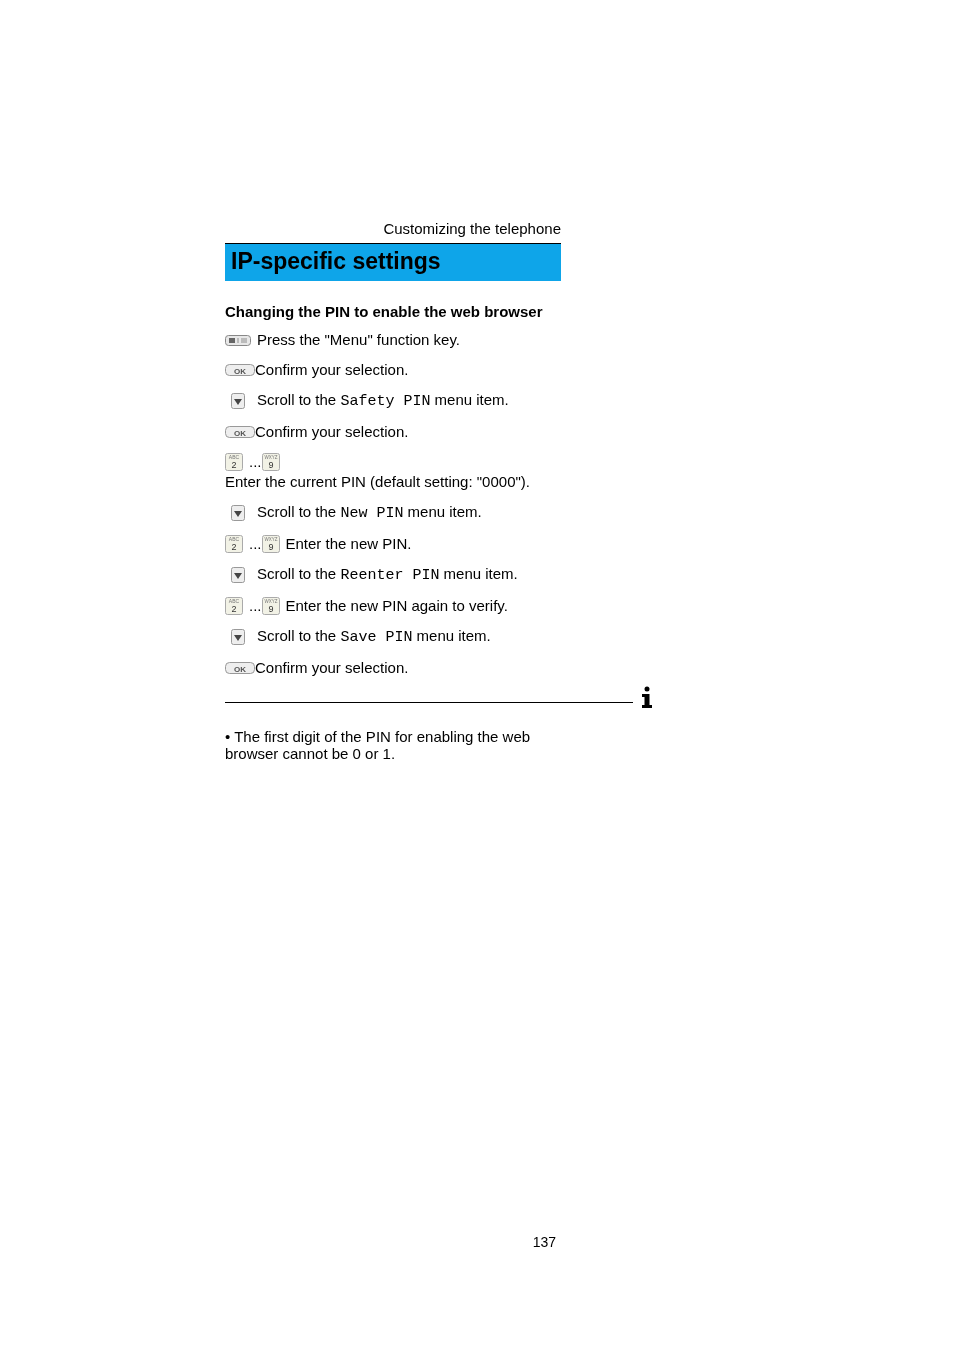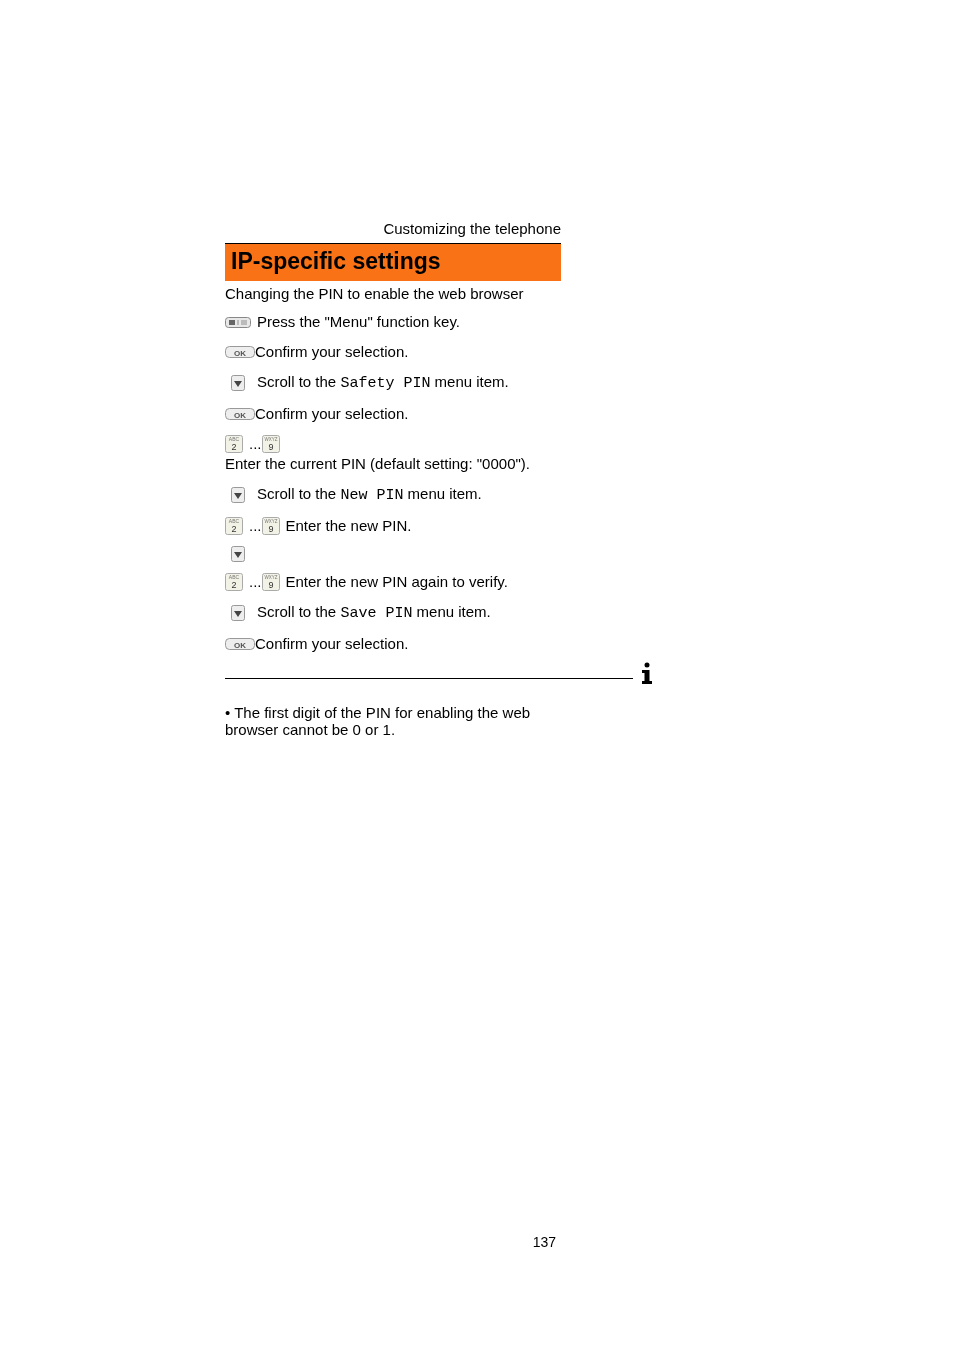--- a/index.html
+++ b/index.html
@@ -17,33 +17,33 @@
     height: 1350px;
     padding: 220px 225px 6px 225px;
     position: relative;
   }
   .header-line {
     font-size: 15px;
     text-align: right;
     margin-bottom: 6px;
   }
   .section-title-bar {
-    background: #f97316;
+    background: #0ea5e9;
     border-top: 1px solid #000;
     padding: 4px 6px 6px 6px;
-    margin-bottom: 4px;
+    margin-bottom: 22px;
   }
   .section-title-bar h1 {
     margin: 0;
     font-size: 23px;
     font-weight: bold;
   }
   .subheading {
     font-size: 15px;
-    font-weight: normal;
+    font-weight: bold;
     margin: 0 0 10px 0;
   }
   .step-line {
     font-size: 15px;
     margin: 0 0 10px 0;
     line-height: 20px;
     display: flex;
     align-items: center;
     flex-wrap: wrap;
   }
@@ -189,20 +189,23 @@
       <text x="9" y="15" text-anchor="middle" font-size="9" fill="#333">9</text>
     </svg>
     <span class="step-text"> Enter the new PIN.</span>
   </p>
 
   <p class="step-line">
     <svg class="icon" viewBox="0 0 14 16">
       <rect x="0.5" y="0.5" width="13" height="15" rx="2" fill="#eee" stroke="#999"></rect>
       <polygon points="7,12 3,6 11,6" fill="#444"></polygon>
     </svg>
+    <span class="step-text">
+      <span> Scroll to the </span><span class="mono">Reenter PIN</span><span> menu item.</span>
+    </span>
   </p>
 
   <p class="step-line">
     <svg class="key" viewBox="0 0 18 18">
       <rect x="0.5" y="0.5" width="17" height="17" rx="2" fill="#f2f2e6" stroke="#aaa"></rect>
       <text x="9" y="6" text-anchor="middle" font-size="5" fill="#777">ABC</text>
       <text x="9" y="15" text-anchor="middle" font-size="9" fill="#333">2</text>
     </svg>
     <span>... </span>
     <svg class="key" viewBox="0 0 18 18">

